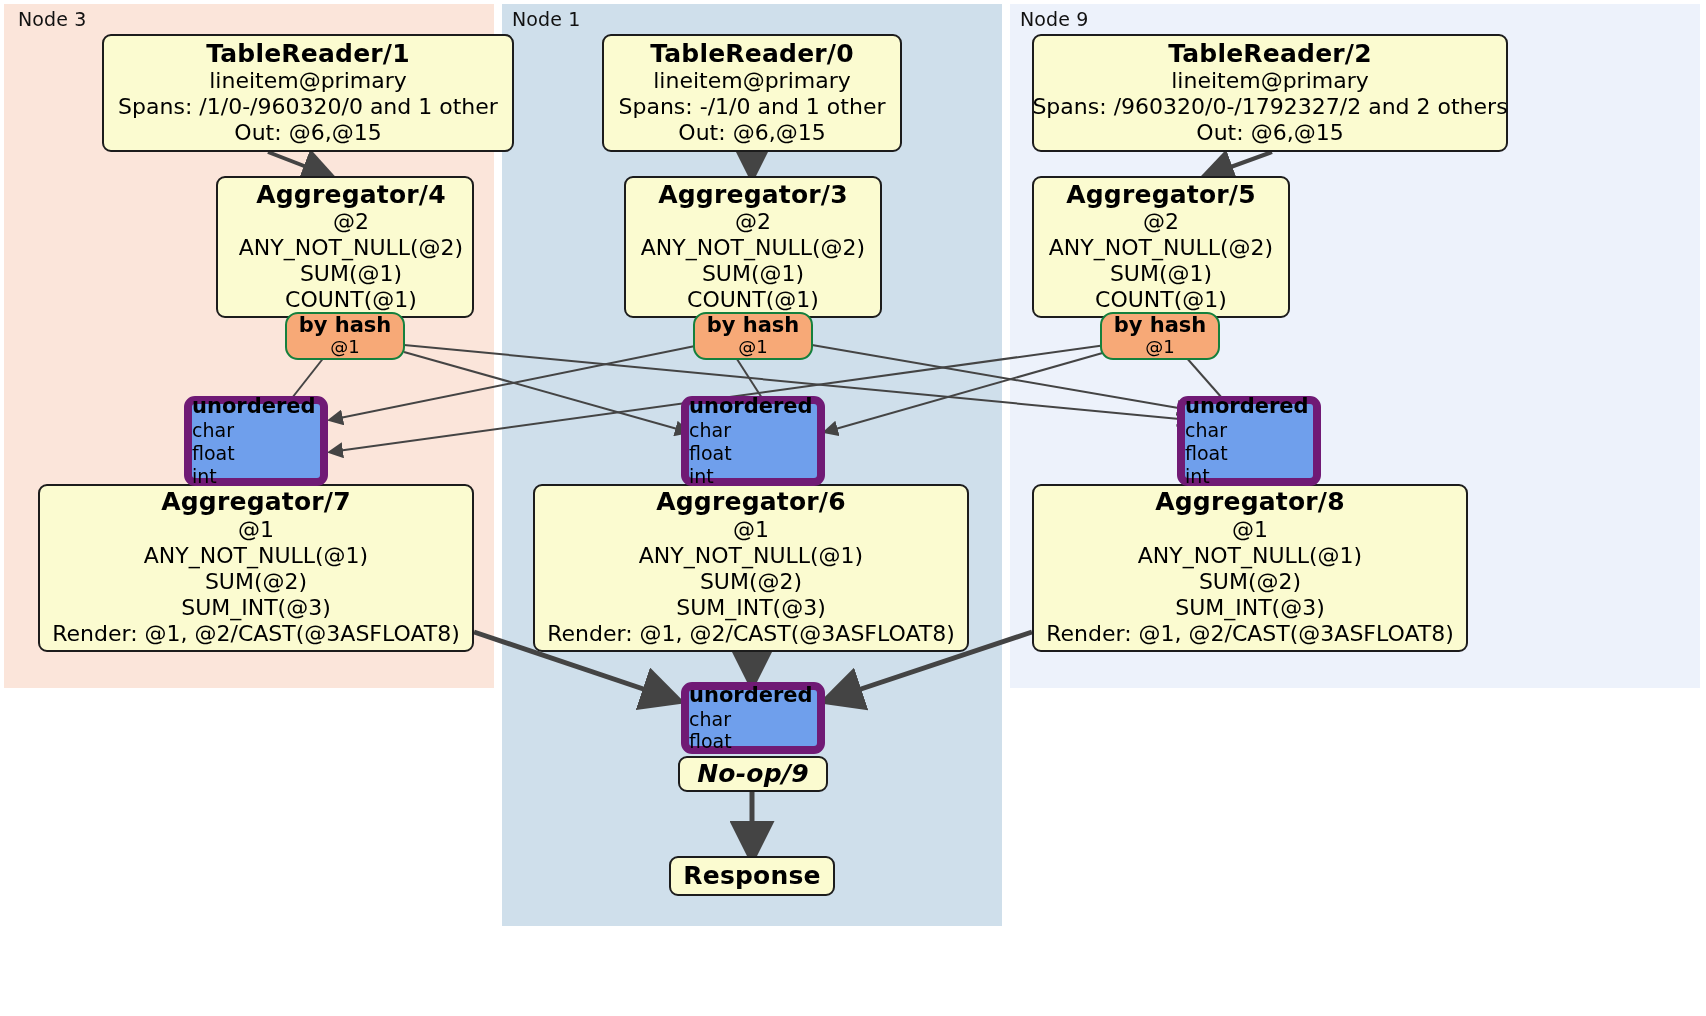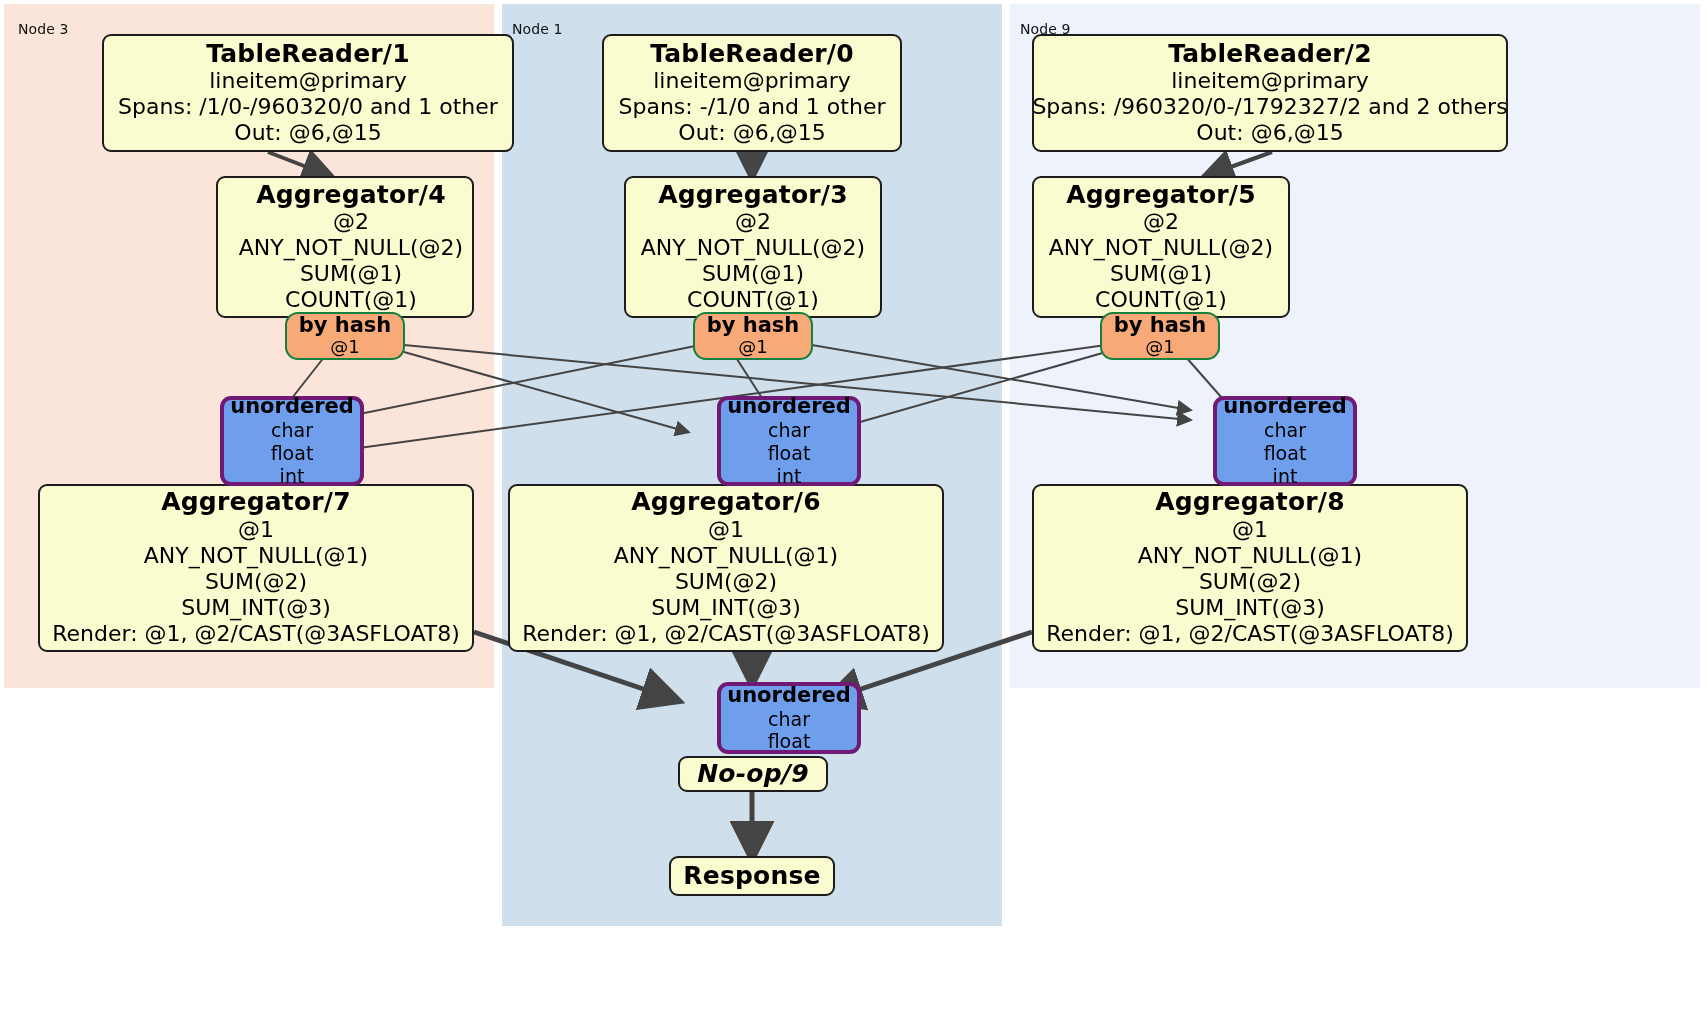--- a/index.html
+++ b/index.html
@@ -1,38 +1,38 @@
 <!DOCTYPE html>
 <html><head>
 <meta charset="utf-8">
 <style>
   html,body{margin:0;padding:0;background:#ffffff;}
   body{font-family:"DejaVu Sans","Liberation Sans",sans-serif;}
   #stage{position:relative;width:1706px;height:1016px;overflow:hidden;background:#fff;}
 
   .node-panel{position:absolute;box-sizing:border-box;}
-  .node-label{position:absolute;font-size:14px;color:#111;letter-spacing:0.1px;margin-top:13px;}
+  .node-label{position:absolute;font-size:19px;color:#111;letter-spacing:0.1px;}
 
   svg.edges{position:absolute;left:0;top:0;width:1706px;height:1016px;pointer-events:none;}
 
   .box{position:absolute;box-sizing:border-box;border:2px solid #1c1c1c;border-radius:9px;
        background:#fbfbd0;text-align:center;display:flex;flex-direction:column;
        align-items:center;justify-content:center;color:#000;}
   .box .ttl{font-weight:bold;font-size:25px;line-height:1.13;letter-spacing:0.2px;}
   .box .ln{font-size:22px;line-height:1.19;white-space:nowrap;}
 
   .router{position:absolute;box-sizing:border-box;border:2px solid #15803d;border-radius:13px;
           background:#f7a977;display:flex;flex-direction:column;align-items:center;justify-content:center;
           text-align:center;color:#000;}
   .router .ttl{font-weight:bold;font-size:21px;line-height:1.1;}
   .router .ln{font-size:18px;line-height:1.15;}
 
-  .stream{position:absolute;box-sizing:border-box;border:4px solid #701a75;border-radius:11px;
-          background:#6f9fec;display:flex;flex-direction:column;align-items:center;justify-content:center;
-          text-align:center;color:#000;margin-left:36px;}
+  .stream{position:absolute;box-sizing:border-box;border:8px solid #701a75;border-radius:11px;
+          background:#6f9fec;display:flex;flex-direction:column;align-items:flex-start;justify-content:center;
+          text-align:center;color:#000;}
   .stream .ttl{font-weight:bold;font-size:21px;line-height:1.18;}
   .stream .ln{font-size:19px;line-height:1.2;}
 
   .zt{z-index:5;}
   .zr{z-index:8;}
   .zs{z-index:7;}
   .ze{z-index:3;}
 </style>
 </head>
 <body>
@@ -135,21 +135,21 @@
     <div class="ln">@1</div>
   </div>
 
   <div class="stream zs" style="left:681px;top:396px;width:144px;height:90px;">
     <div class="ttl">unordered</div>
     <div class="ln">char</div>
     <div class="ln">float</div>
     <div class="ln">int</div>
   </div>
 
-  <div class="box zt" style="left:508px;top:484px;width:436px;height:168px;">
+  <div class="box zt" style="left:533px;top:484px;width:436px;height:168px;">
     <div class="ttl">Aggregator/6</div>
     <div class="ln">@1</div>
     <div class="ln">ANY_NOT_NULL(@1)</div>
     <div class="ln">SUM(@2)</div>
     <div class="ln">SUM_INT(@3)</div>
     <div class="ln">Render: @1, @2/CAST(@3ASFLOAT8)</div>
   </div>
 
   <div class="stream zs" style="left:681px;top:682px;width:144px;height:72px;">
     <div class="ttl">unordered</div>

